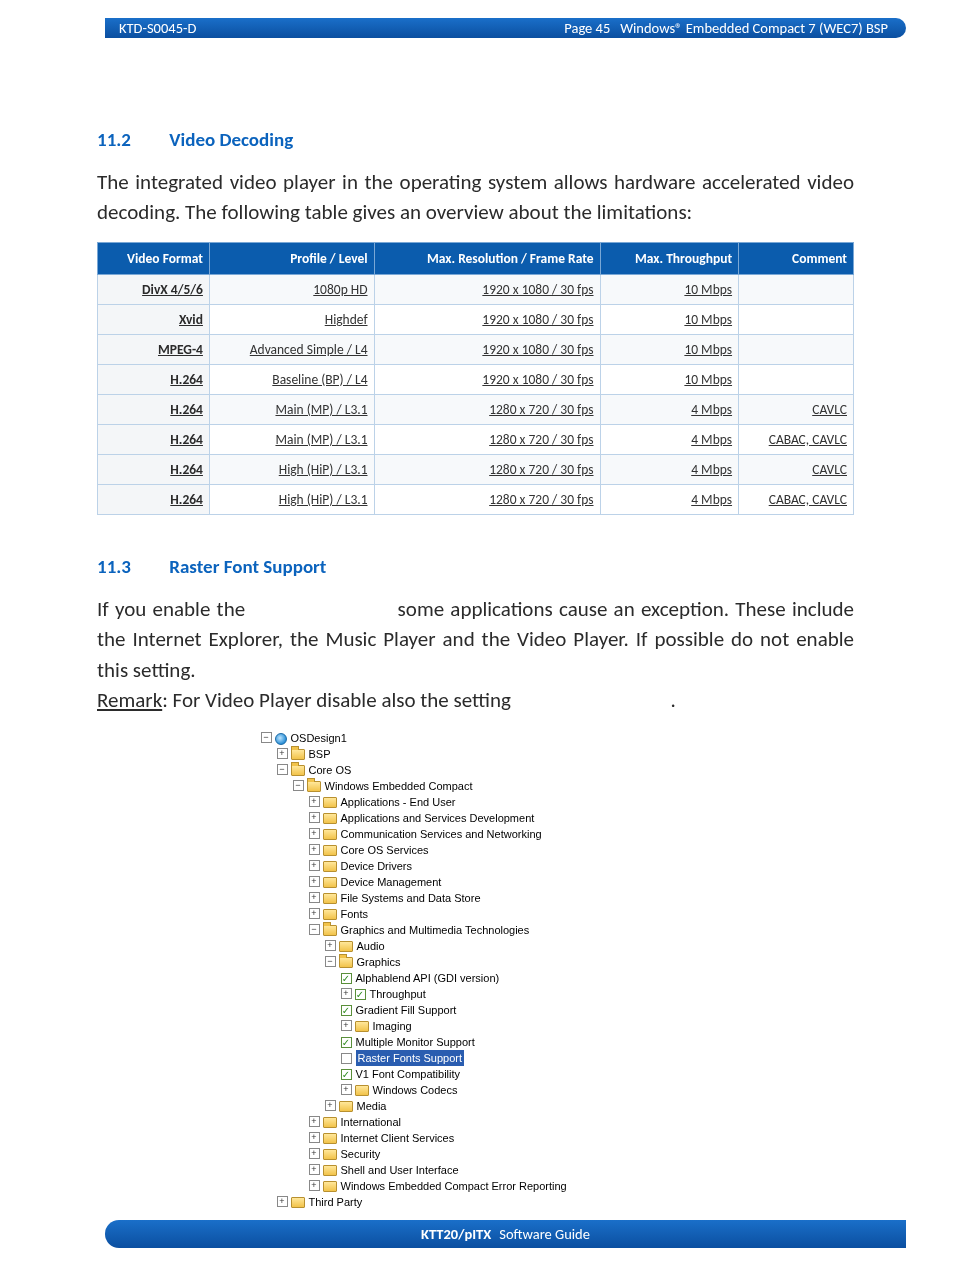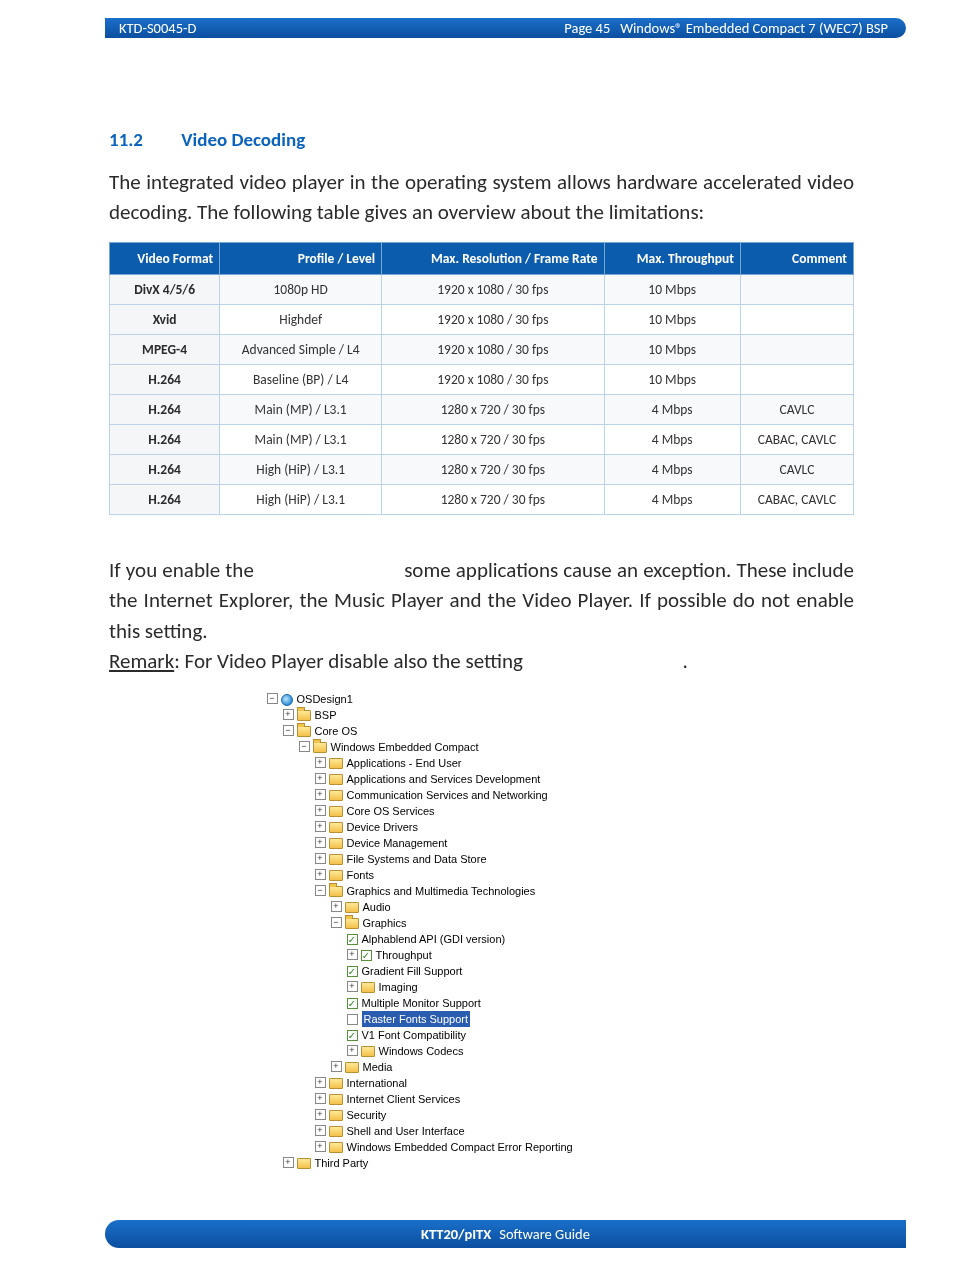--- a/index.html
+++ b/index.html
@@ -20,21 +20,21 @@
     color: #fff;
     display: flex;
     align-items: center;
     padding: 0 18px 0 14px;
     font-size: 14.5px;
   }
   .header-bar .doc-id { flex: 0 0 auto; }
   .header-bar .page-info { margin-left: auto; }
   .content {
     position: absolute;
-    top: 128px; left: 109px; right: 100px;
+    top: 128px; left: 97px; right: 100px;
   }
   h2.section {
     color: #0b63bd;
     font-size: 19px;
     font-weight: 700;
     margin-bottom: 16px;
   }
   h2.section .num { display: inline-block; min-width: 68px; }
   p.body {
     font-size: 21px;
@@ -54,22 +54,23 @@
     background: #0b5cad;
     color: #fff;
     font-weight: 700;
     padding: 7px 6px;
     border: 1px solid #7aa8d6;
     text-align: right;
   }
   table.video td {
     border: 1px solid #bcd2e8;
     padding: 6px 6px;
-    text-align: center;
+    text-align: right;
     color: #333;
+    text-decoration: underline;
   }
   table.video td.fmt {
     font-weight: 700;
     background: #f4f6f8;
     color: #2b2b2b;
   }
   table.video tbody tr:nth-child(odd) td:not(.fmt) { background: #f7f9fb; }
   .sec2 { margin-top: 40px; }
 
   .tree-wrap {
@@ -213,20 +214,24 @@
           <td>High (HiP) / L3.1</td>
           <td>1280 x 720 / 30 fps</td>
           <td>4 Mbps</td>
           <td>CABAC, CAVLC</td>
         </tr>
       </tbody>
   </table>
 
 
   <div class="sec2">
+    <h2 class="section">
+      <span class="num">11.3</span>
+      <span>Raster Font Support</span>
+    </h2>
     <p class="body">
       <span>If you enable the </span>
       <span style="display:inline-block;width:140px;"></span>
       <span> some applications cause an exception. These include the Internet Explorer, the Music Player and the Video Player. If possible do not enable this setting.</span><br>
       <span class="u">Remark</span><span>: For Video Player disable also the setting </span>
       <span style="display:inline-block;width:150px;"></span>
       <span>.</span>
     </p>
 
     <div class="tree-wrap">

